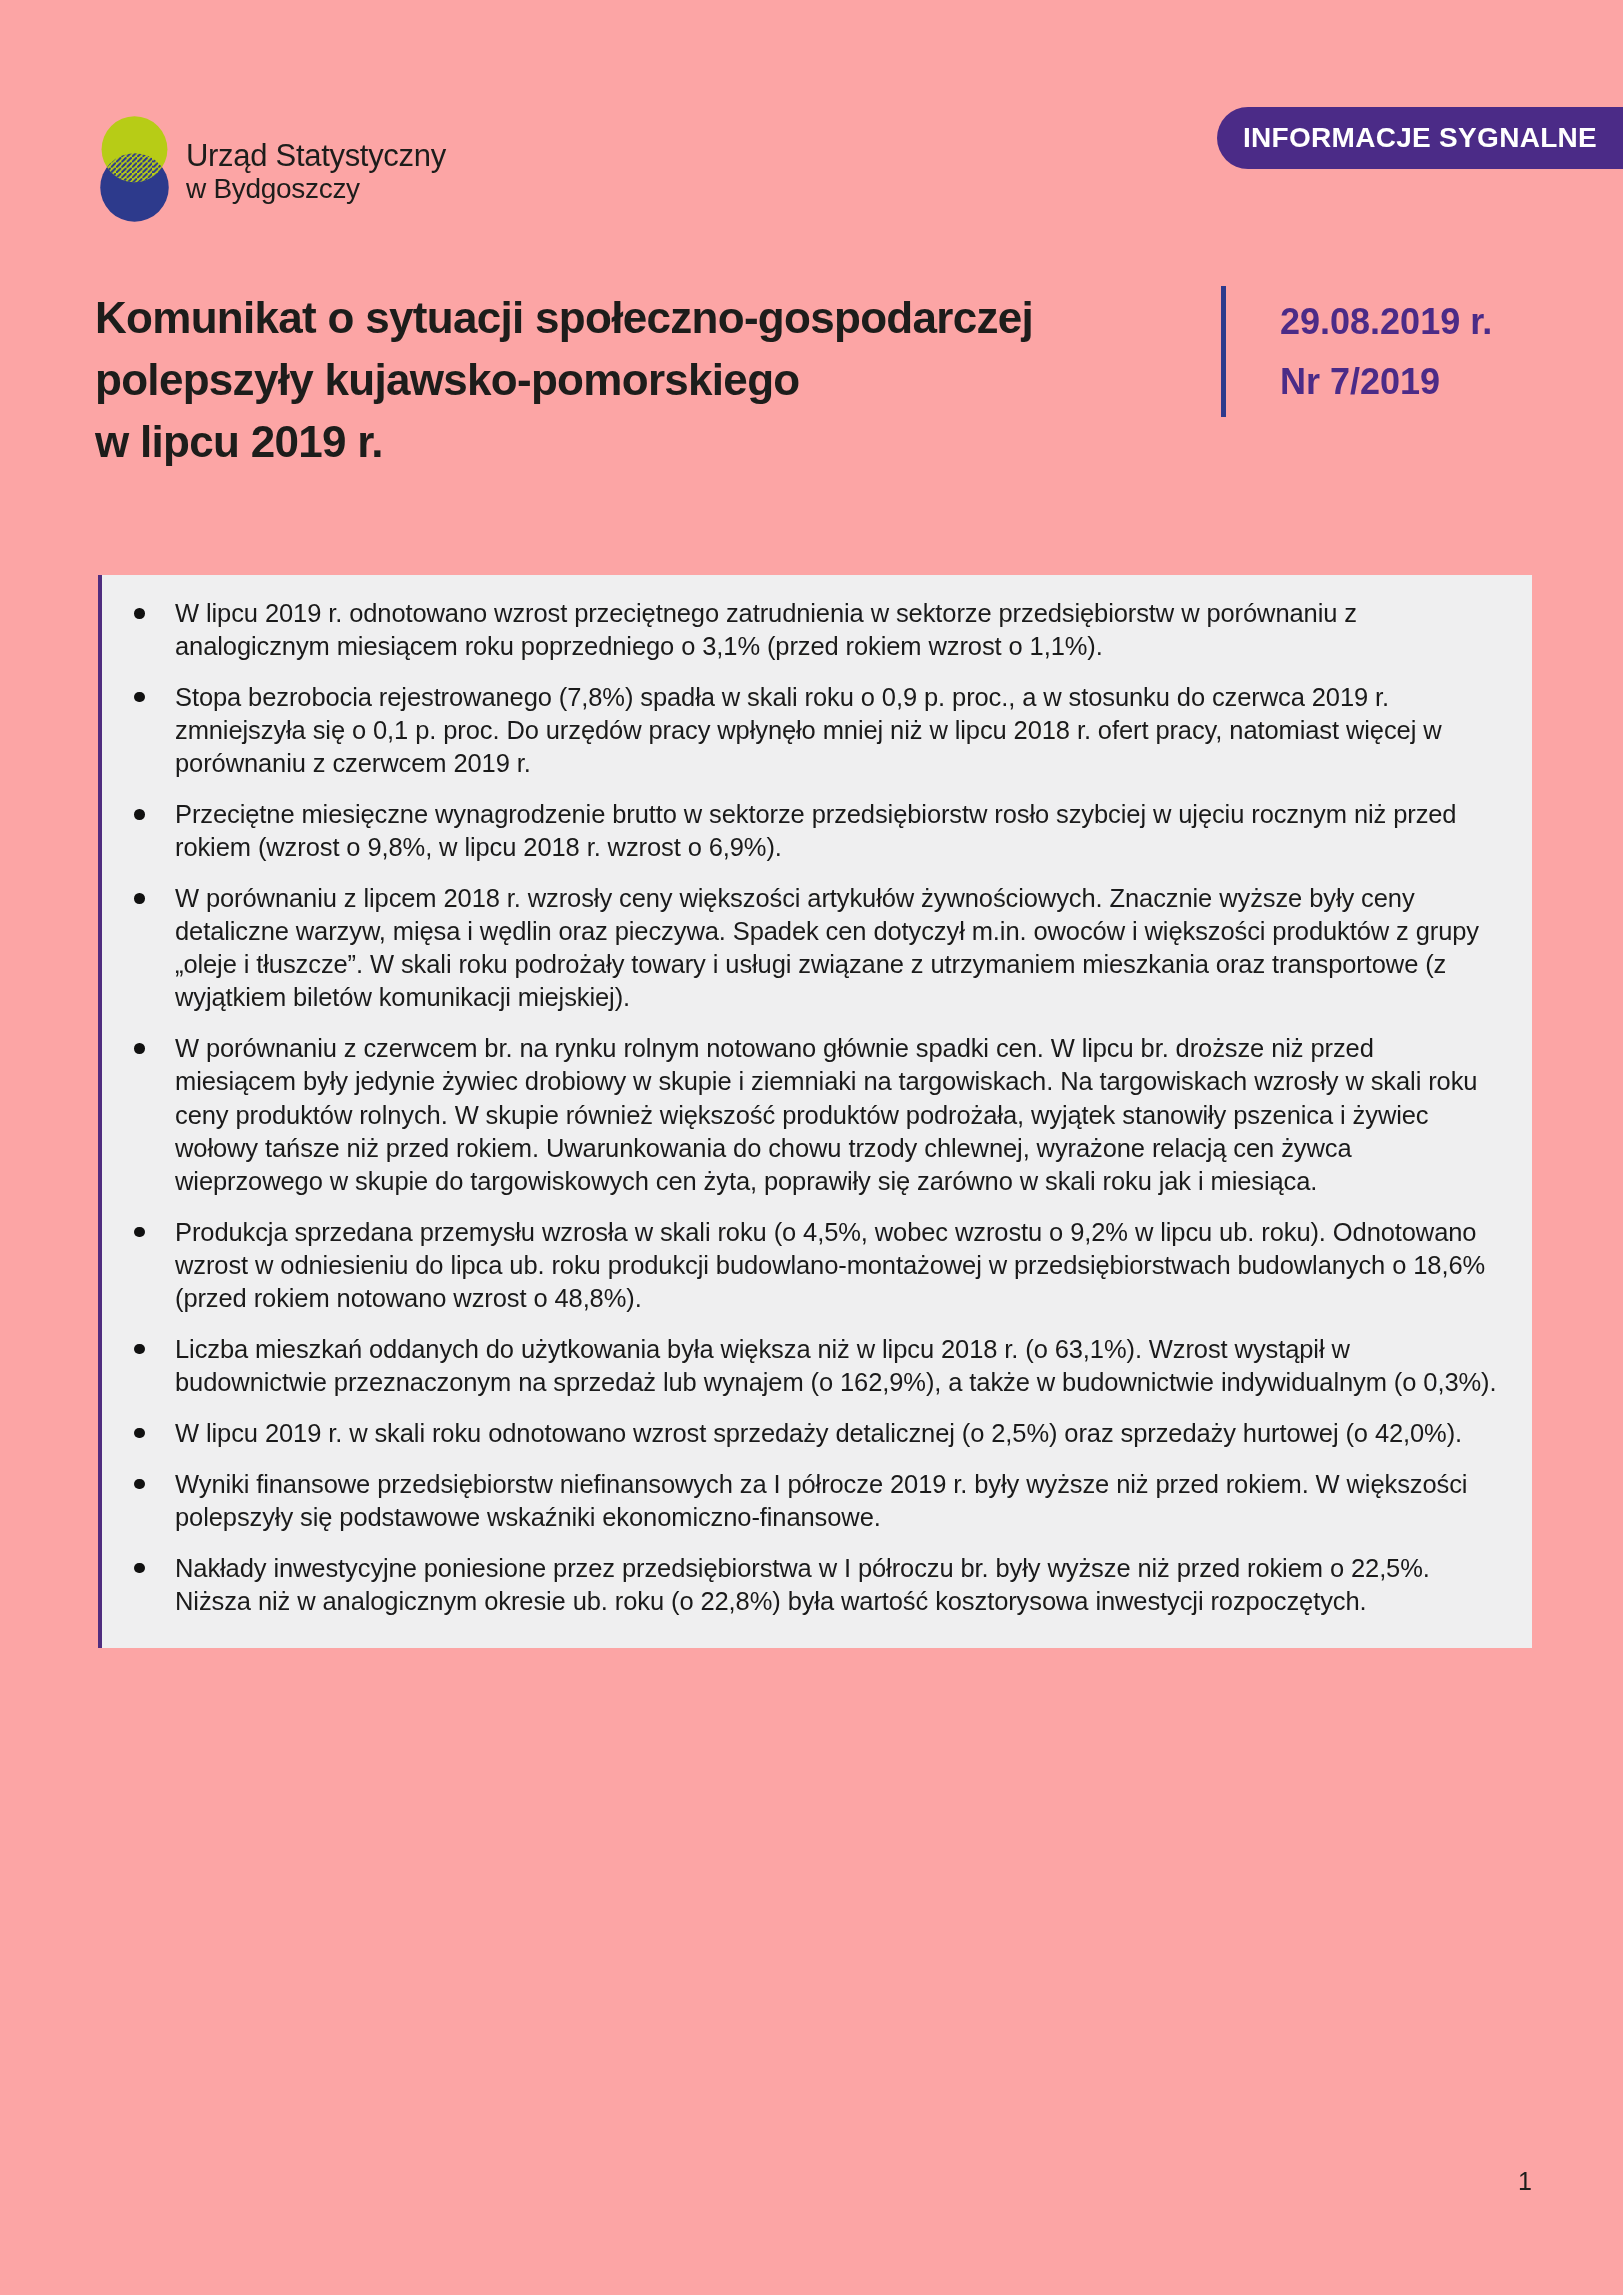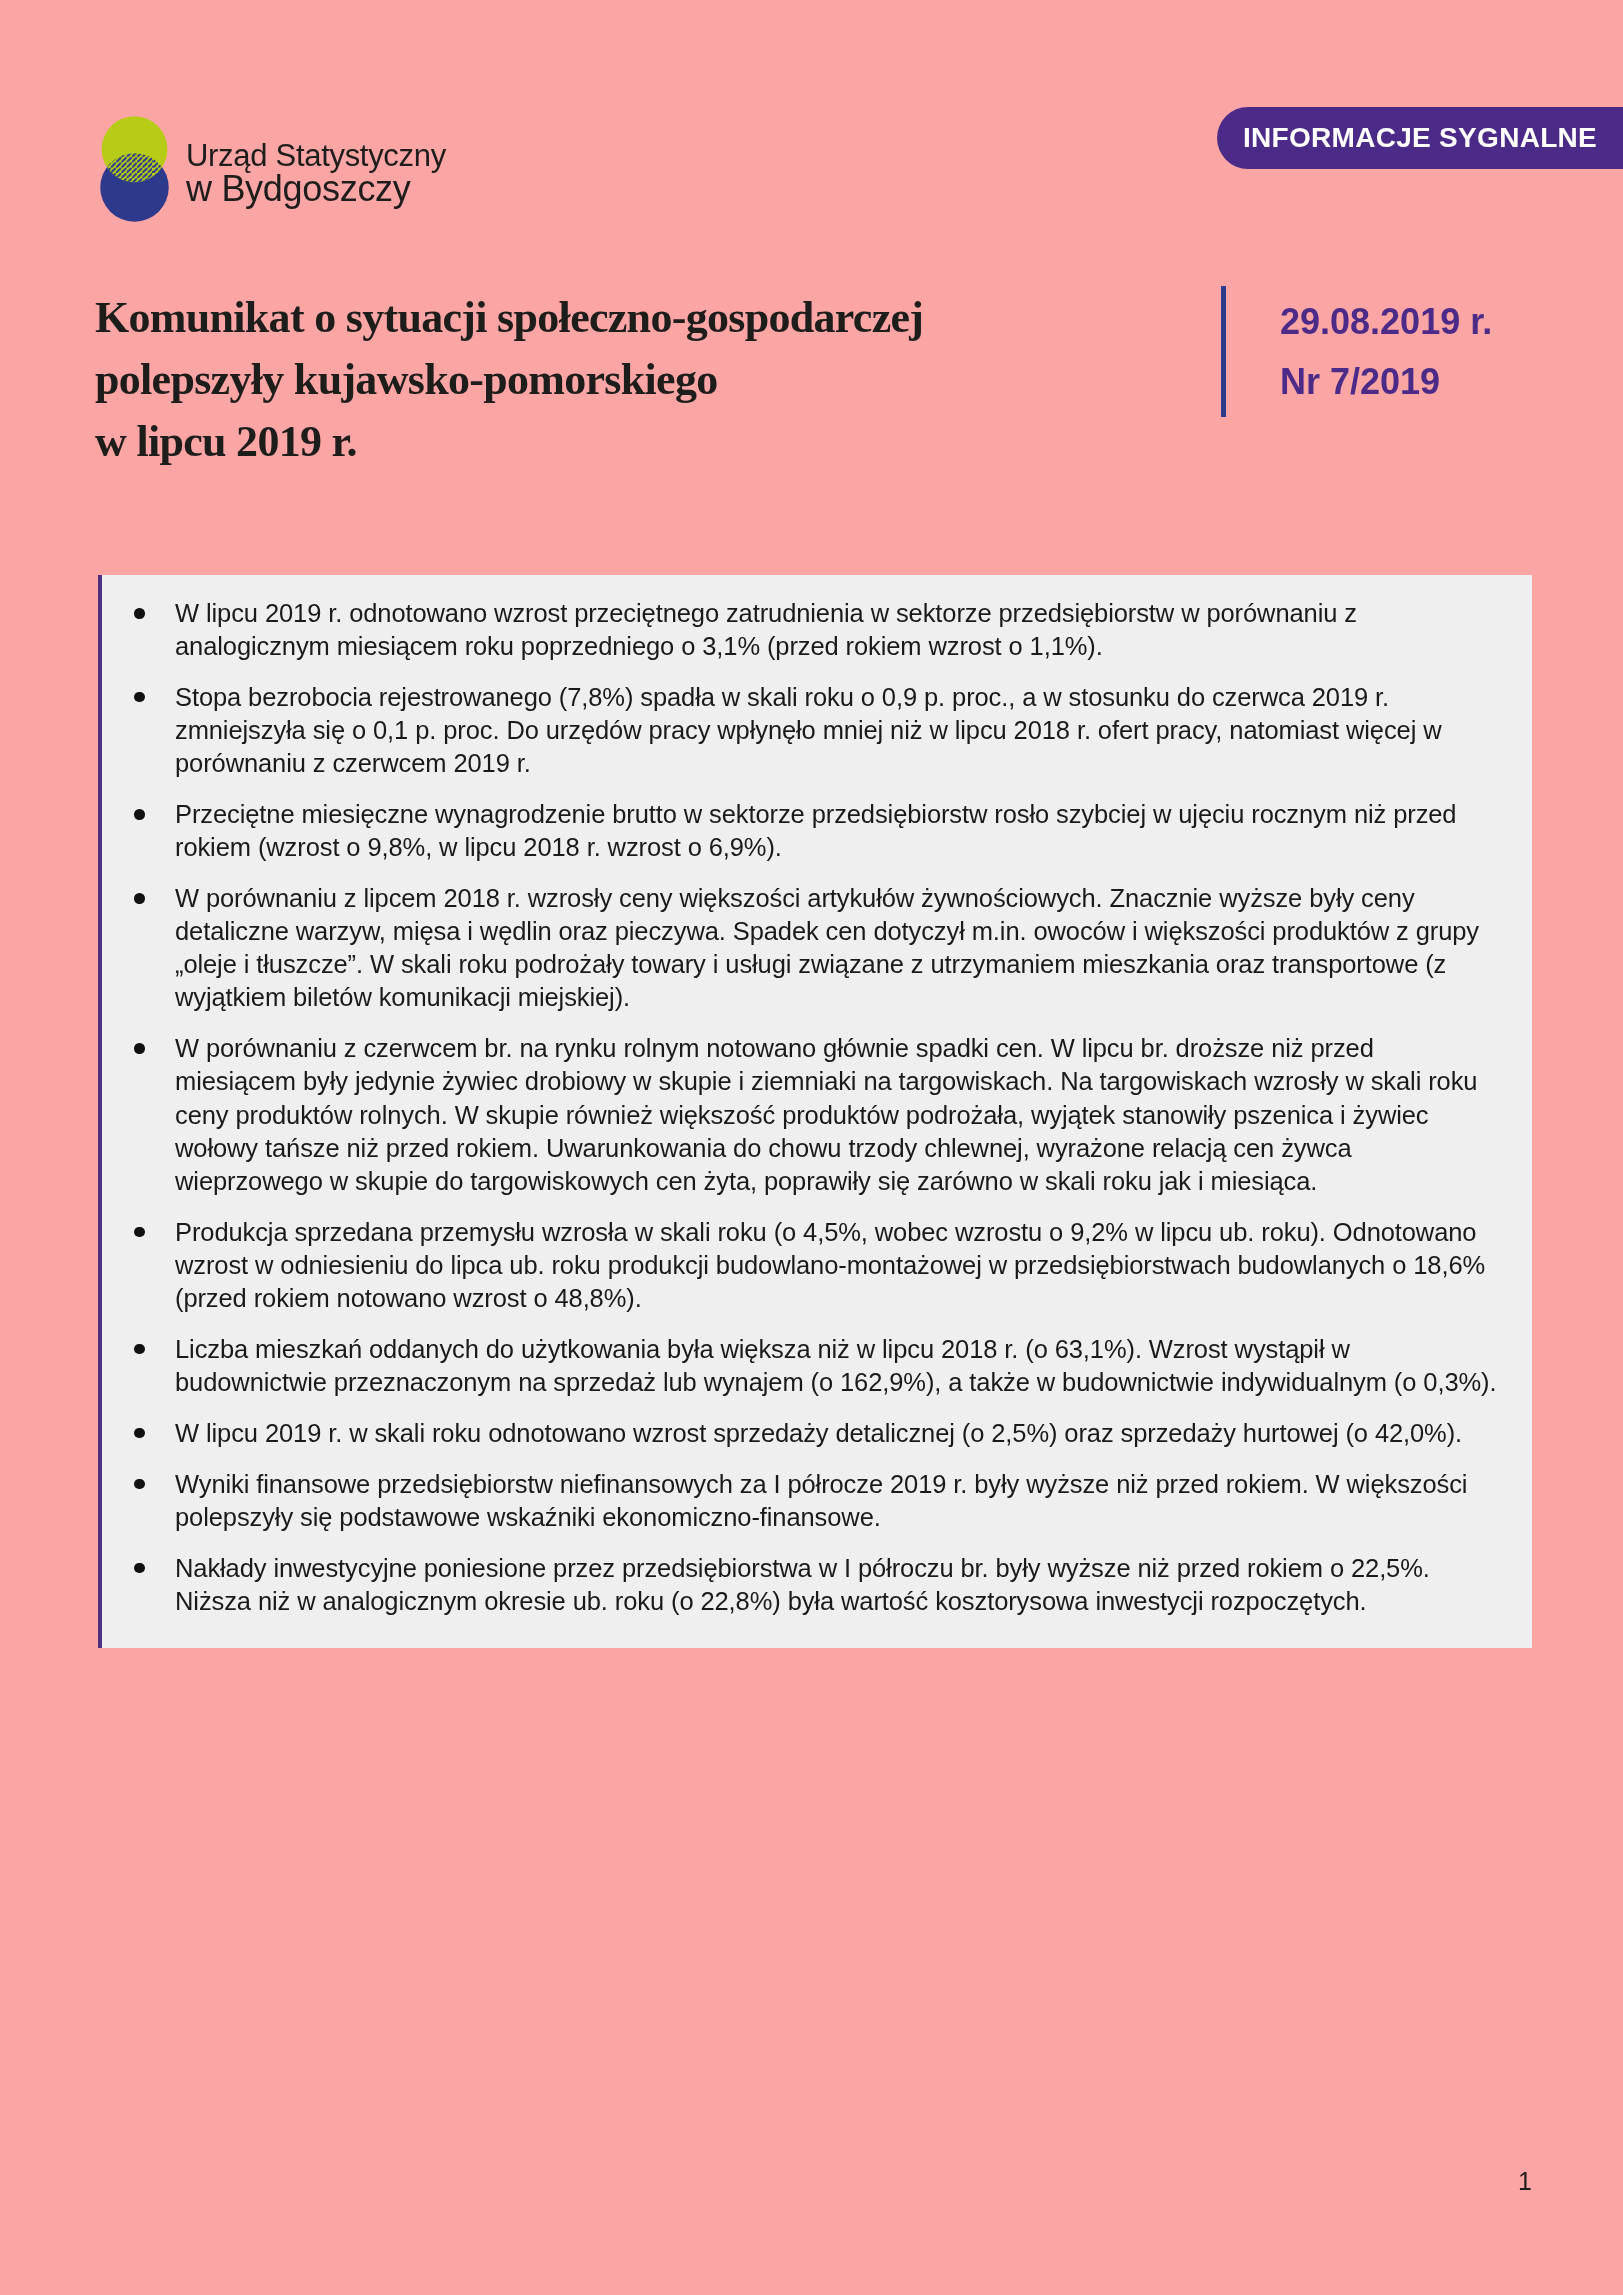--- a/index.html
+++ b/index.html
@@ -30,21 +30,21 @@
     margin-top: 23.6px;
     color: #1d1d1b;
   }
   .logo-text .org-line1 {
     font-size: 31px;
     font-weight: 500;
     line-height: 34px;
     letter-spacing: -0.3px;
   }
   .logo-text .org-line2 {
-    font-size: 36px;
+    font-size: 28px;
     font-weight: 500;
     line-height: 31px;
     letter-spacing: -0.3px;
   }
 
   .badge {
     position: absolute;
     right: 0;
     top: 107px;
     width: 406px;
@@ -66,21 +66,21 @@
     left: 95px;
     top: 287px;
     width: 1106px;
     margin: 0;
     color: #1d1d1b;
     font-size: 44px;
     font-weight: 700;
     line-height: 62px;
     letter-spacing: -0.7px;
   }
-  .title span { display: block; font-family: Liberation Serif, serif; }
+  .title span { display: block; }
 
   .issue-divider {
     position: absolute;
     left: 1221px;
     top: 286px;
     width: 5.2px;
     height: 131px;
     background: #2d3a8c;
   }
   .issue-block {

